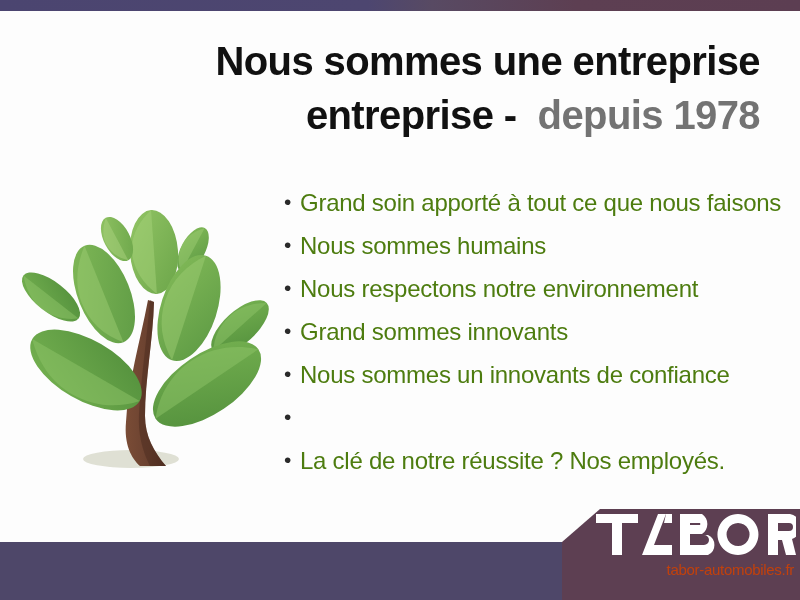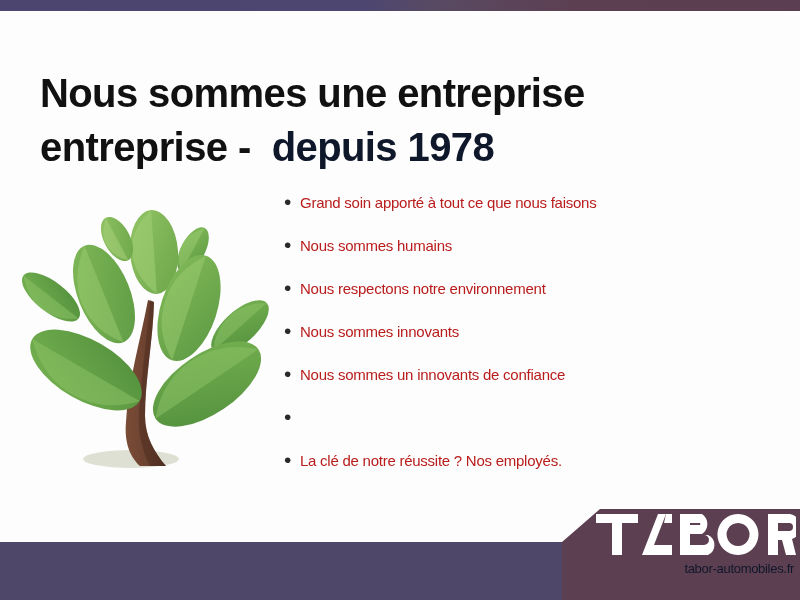--- a/index.html
+++ b/index.html
@@ -32,35 +32,34 @@
     height: 11px;
     background: linear-gradient(90deg, #4b4570 0%, #4d4670 46%, #584a63 54%, #5d3f52 72%, #5c3e52 100%);
   }
 
   
   #headline {
     position: absolute;
     left: 40px;
     top: 34px;
     width: 720px;
-    text-align: left;
+    text-align: right;
     font-size: 40px;
     line-height: 1.36;
     font-weight: bold;
     letter-spacing: -0.6px;
     color: #111111;
     font-family: "Liberation Sans", sans-serif;
-    margin-top: 32px;
   }
   #headline .hl-line {
     display: block;
     white-space: nowrap;
   }
   #headline .hl-green {
-    color: #0f172a;
+    color: #737373;
   }
   #headline .hl-dash {
     color: #111111;
   }
 
   
   #bullets {
     position: absolute;
     left: 284px;
     top: 190px;
@@ -75,22 +74,22 @@
   .bullet-dot {
     width: 16px;
     flex: 0 0 16px;
     color: #2a2a2a;
     font-size: 21px;
     line-height: 24px;
     text-align: left;
   }
   .bullet-text {
     flex: 1 1 auto;
-    font-size: 15px;
-    color: #b91c1c;
+    font-size: 24px;
+    color: #4d7c0f;
     letter-spacing: -0.25px;
     white-space: nowrap;
   }
 
   
   #tree {
     position: absolute;
     left: 14px;
     top: 182px;
     width: 266px;
@@ -133,23 +132,23 @@
     width: 200px;
     height: 46px;
   }
   #logo-url {
     position: absolute;
     left: 0;
     top: 52px;
     width: 198px;
     text-align: right;
     padding-right: 2px;
-    font-size: 13px;
+    font-size: 15px;
     letter-spacing: -0.3px;
-    color: #0f172a;
+    color: #c2410c;
     font-family: "Liberation Sans", sans-serif;
   }
 </style>
 </head>
 <body>
 
 <div id="slide">
 
   <div id="top-bar"></div>
 
@@ -236,21 +235,21 @@
     <div class="bullet-row">
       <span class="bullet-dot">•</span>
       <span class="bullet-text">Nous sommes humains</span>
     </div>
     <div class="bullet-row">
       <span class="bullet-dot">•</span>
       <span class="bullet-text">Nous respectons notre environnement</span>
     </div>
     <div class="bullet-row">
       <span class="bullet-dot">•</span>
-      <span class="bullet-text">Nous sommes innovants</span>
+      <span class="bullet-text">Grand sommes innovants</span>
     </div>
     <div class="bullet-row">
       <span class="bullet-dot">•</span>
       <span class="bullet-text">Nous sommes un innovants de confiance</span>
     </div>
     <div class="bullet-row">
       <span class="bullet-dot">•</span>
     </div>
     <div class="bullet-row">
       <span class="bullet-dot">•</span>

